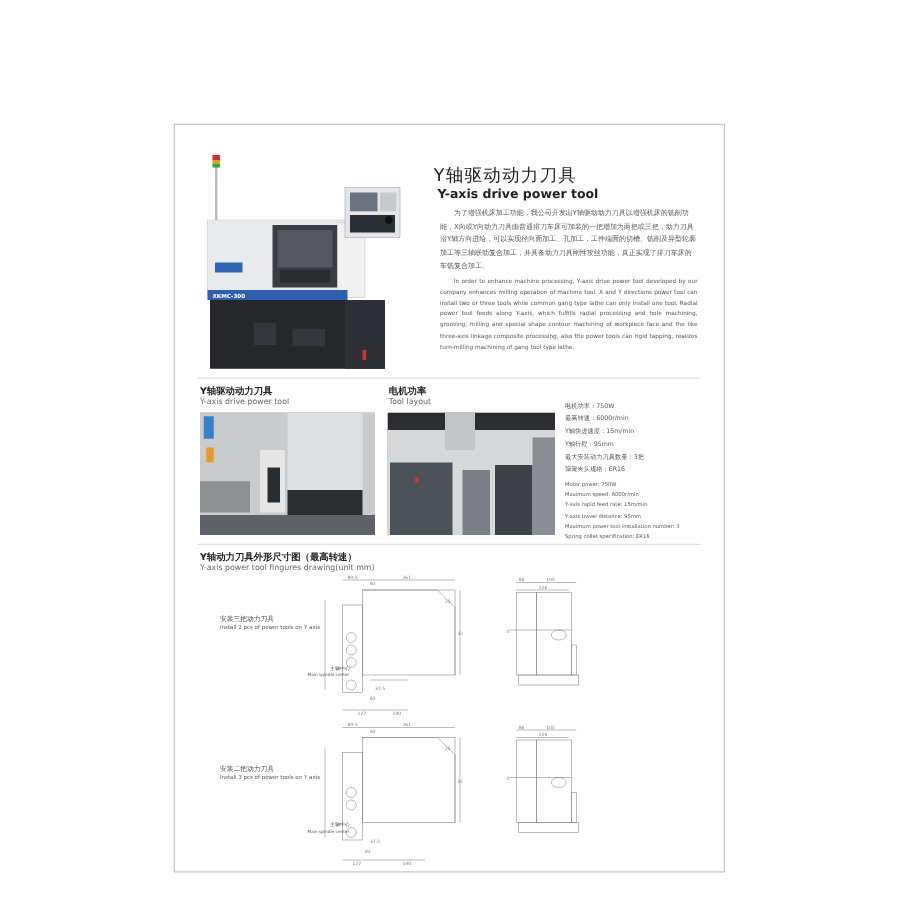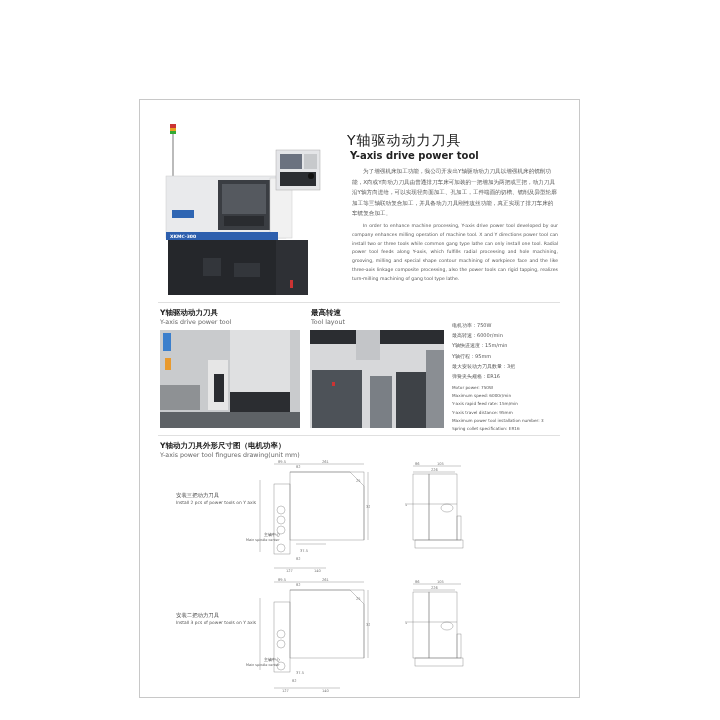--- a/index.html
+++ b/index.html
@@ -75,21 +75,21 @@
       <rect x="3" y="3" width="8" height="18" fill="#3b7fcc"></rect>
       <rect x="5" y="28" width="6" height="12" fill="#e89a2e"></rect>
       <rect x="0" y="55" width="40" height="25" fill="#8e9194"></rect>
       <rect x="48" y="30" width="20" height="50" fill="#e6e6e6"></rect>
       <rect x="54" y="44" width="10" height="28" fill="#2a2c30"></rect>
       <rect x="70" y="62" width="60" height="30" fill="#2b2d31"></rect>
       <rect x="0" y="82" width="140" height="16" fill="#5e6266"></rect>
     </svg>
   </div>
 
-  <div class="abs sec-cn" style="left:171px;top:208px;">最高转速</div>
+  <div class="abs sec-cn" style="left:171px;top:208px;">电机功率</div>
   <div class="abs sec-en" style="left:171px;top:218px;">Tool layout</div>
   <div class="abs photo" style="left:170px;top:230px;width:134px;height:98px;">
     <svg width="134" height="98" viewBox="0 0 134 98">
       <rect width="134" height="98" fill="#d7d8da"></rect>
       <rect x="0" y="0" width="134" height="14" fill="#2b2d31"></rect>
       <rect x="46" y="0" width="24" height="30" fill="#c3c5c8"></rect>
       <rect x="2" y="40" width="50" height="58" fill="#4d5258"></rect>
       <rect x="60" y="46" width="22" height="52" fill="#7a7f85"></rect>
       <rect x="86" y="42" width="30" height="56" fill="#3e4247"></rect>
       <rect x="116" y="20" width="18" height="78" fill="#8a8e93"></rect>
@@ -109,21 +109,21 @@
     <div>Motor power: 750W</div>
     <div>Maximum speed: 6000r/min</div>
     <div>Y-axis rapid feed rate: 15m/min</div>
     <div>Y-axis travel distance: 95mm</div>
     <div>Maximum power tool installation number: 3</div>
     <div>Spring collet specification: ER16</div>
   </div>
 
   <div class="abs divider" style="top:335px;"></div>
 
-  <div class="abs sec-cn" style="left:20px;top:341px;">Y轴动力刀具外形尺寸图（电机功率）</div>
+  <div class="abs sec-cn" style="left:20px;top:341px;">Y轴动力刀具外形尺寸图（最高转速）</div>
   <div class="abs sec-en" style="left:20px;top:351px;">Y-axis power tool fingures drawing(unit mm)</div>
 
   <div class="abs draw-label-cn" style="left:36px;top:392px;">安装三把动力刀具</div>
   <div class="abs draw-label-en" style="left:36px;top:400px;">Install 2 pcs of  power tools on Y axis</div>
 
   <div class="abs" style="left:90px;top:360px;width:140px;height:118px;">
     <svg width="140" height="118" viewBox="0 0 140 118" stroke="#777" stroke-width="0.4" fill="none">
       <rect x="60" y="12" width="74" height="68"></rect>
       <path d="M60 12 L120 12 L134 26 L134 80"></path>
       <rect x="44" y="24" width="16" height="70"></rect>

